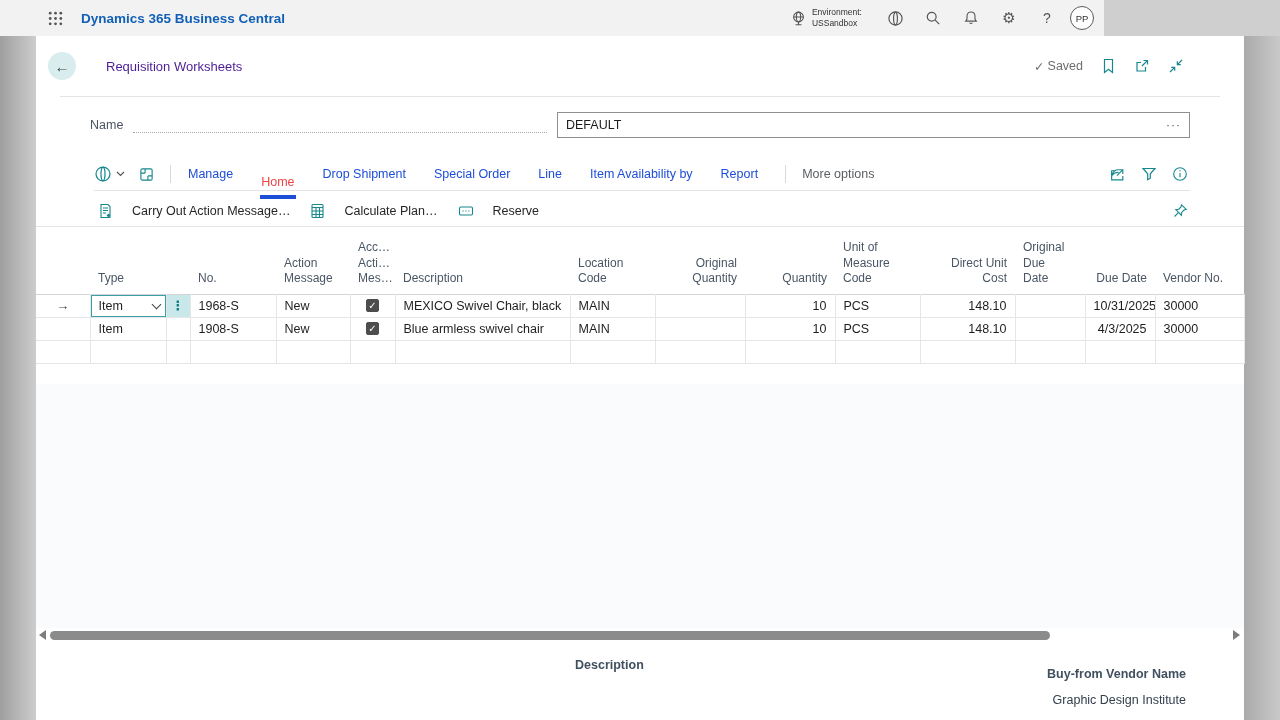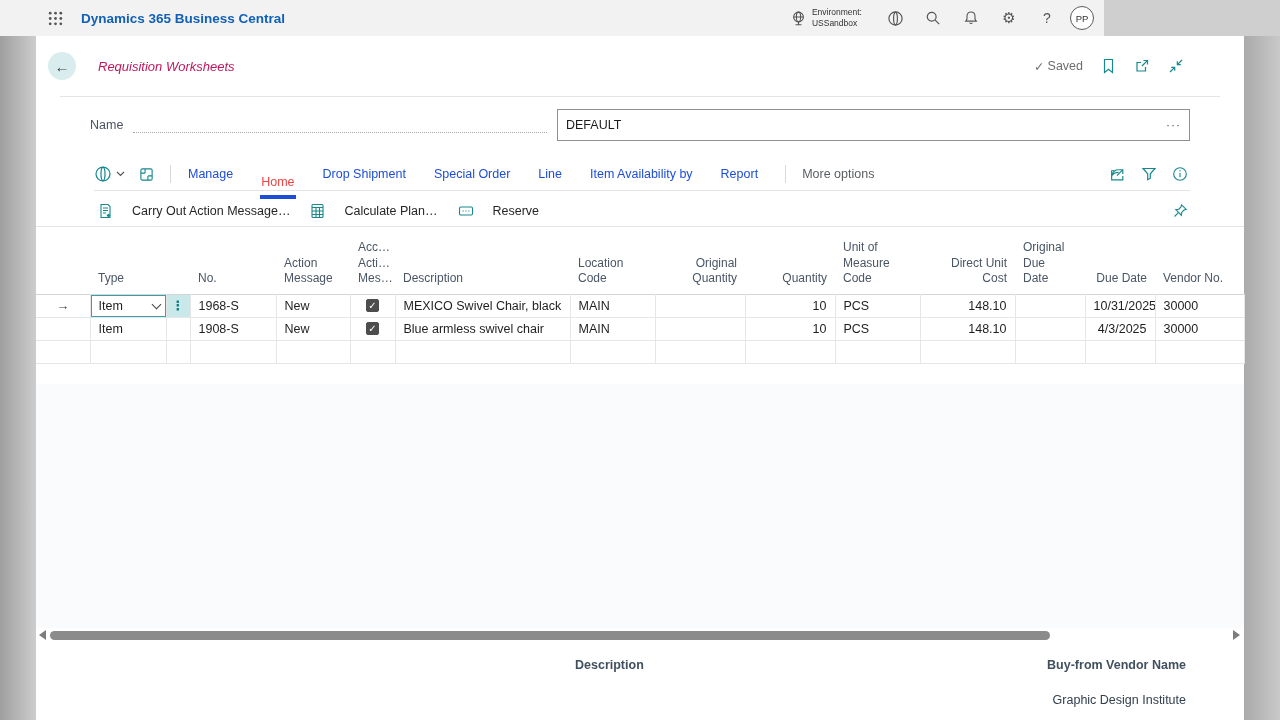--- a/index.html
+++ b/index.html
@@ -31,31 +31,31 @@
   .card { position:absolute; left:36px; top:0; width:1208px; height:684px; background:#ffffff; }
 
   .divider { background:#e4e4e4; height:1px; }
 
   
   .page-header { position:absolute; left:0; top:0; width:100%; height:60px;
     display:flex; align-items:center; padding:0 60px 0 12px; }
   .back-btn { width:28px; height:28px; border-radius:50%; background:#d9ecee;
     display:flex; align-items:center; justify-content:center; cursor:pointer;
     font-size:15px; color:#39424d; }
-  .page-title { font-size:13px; color:#be185d; margin-left:22px;font-style:italic; }
+  .page-title { font-size:13px; color:#4c1d95; margin-left:30px; }
   .ph-right { margin-left:auto; display:flex; align-items:center; gap:18px; }
   .saved { font-size:12.5px; color:#6e6e6e; display:flex; align-items:center; gap:3px; }
   .hdr-divider { position:absolute; left:24px; right:24px; top:60px; }
 
   
   .name-row { position:absolute; left:0; top:74px; width:100%; height:30px;
     display:flex; align-items:center; padding:0 54px; }
   .name-label { font-size:12.5px; color:#4a5462; }
   .leader { flex:1; border-bottom:1px dotted #a9a9a9; height:55%; margin:0 10px; }
-  .name-input { width:633px; height:32px; border:1px solid #8f8f8f; background:#fff;
+  .name-input { width:633px; height:26px; border:1px solid #8f8f8f; background:#fff;
     display:flex; align-items:center; padding:0 8px; }
   .name-value { font-size:12.5px; color:#1c1c1c; flex:1; }
   .ellipsis-btn { font-size:12px; color:#555; letter-spacing:1px; cursor:pointer; }
 
   
   .ribbon { position:absolute; left:0; top:122px; width:100%; height:32px;
     display:flex; align-items:center; padding:0 56px 0 58px; }
   .ribbon .icon-btn { display:flex; align-items:center; cursor:pointer; }
   .vdiv { width:1px; height:18px; background:#d8d8d8; margin:0 16px; }
   .tab { font-size:12.5px; color:#1d4ed8; margin-right:26px; padding:6px 1px; cursor:pointer; white-space:nowrap; }
@@ -103,21 +103,21 @@
     display:flex; align-items:center; }
   .scroll-arrow { width:0; height:0; border-style:solid; cursor:pointer; }
   .scroll-arrow.left { border-width:5px 7px 5px 0; border-color:transparent #7d7d7d transparent transparent; margin-left:3px; }
   .scroll-arrow.right { border-width:5px 0 5px 7px; border-color:transparent transparent transparent #7d7d7d; margin-right:4px; }
   .scroll-track { flex:1; height:9px; position:relative; margin:0 4px; }
   .scroll-thumb { position:absolute; left:0; top:0; width:1000px; height:9px; border-radius:5px; background:#8b8b8b; cursor:grab; }
 
   
   .footer { position:absolute; left:0; top:609px; width:1208px; height:75px; background:#fff; }
   .f-desc { position:absolute; left:539px; top:13px; font-size:12.5px; font-weight:700; color:#41505f; }
-  .f-vendor-label { position:absolute; right:58px; top:13px; font-size:12.5px; font-weight:700; color:#41505f; }
+  .f-vendor-label { position:absolute; right:58px; top:22px; font-size:12.5px; font-weight:700; color:#41505f; }
   .f-vendor-value { position:absolute; right:58px; top:48px; font-size:12.5px; color:#33404d; }
 
   svg { display:block; }
   .teal-stroke { stroke:#17888e; }
 </style>
 </head>
 <body>
 
 <div class="topbar">
   <div class="waffle">

